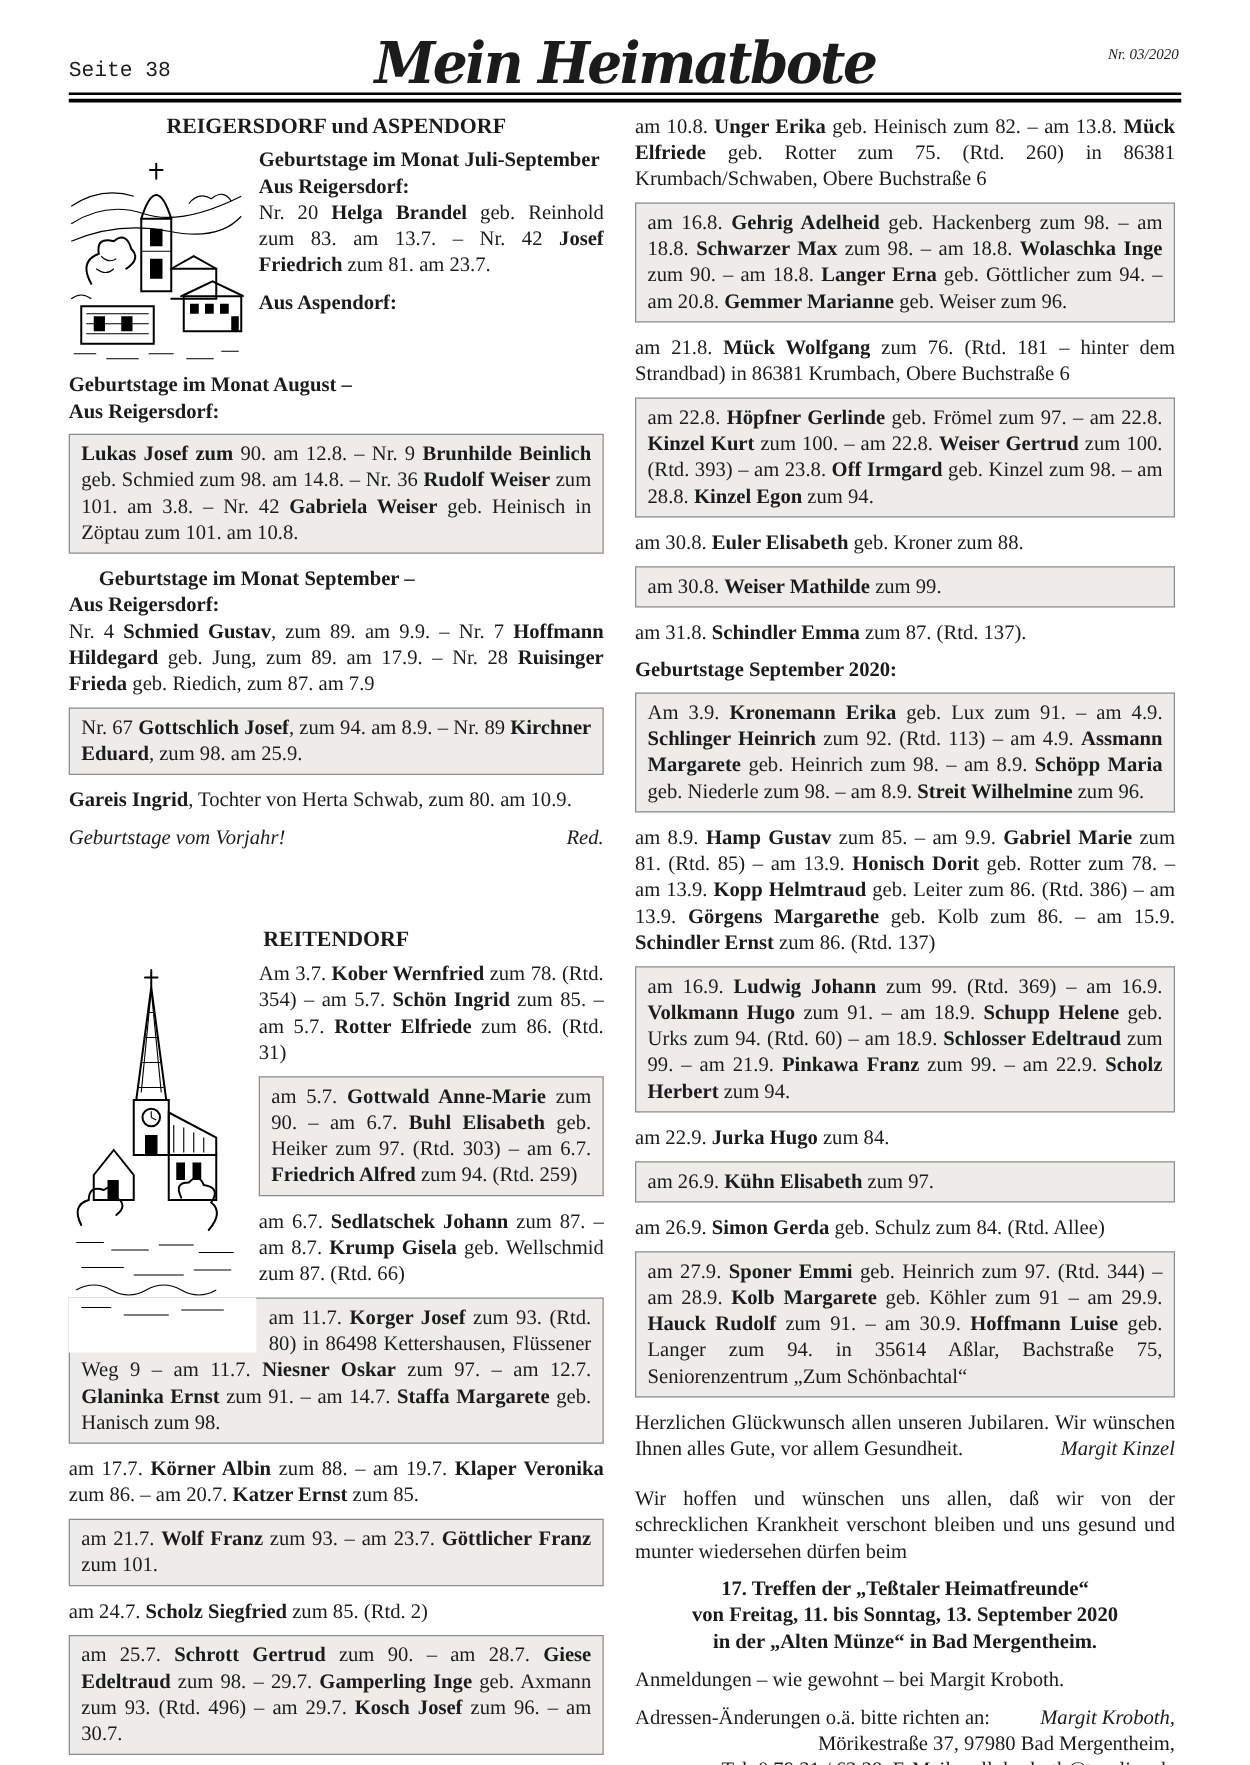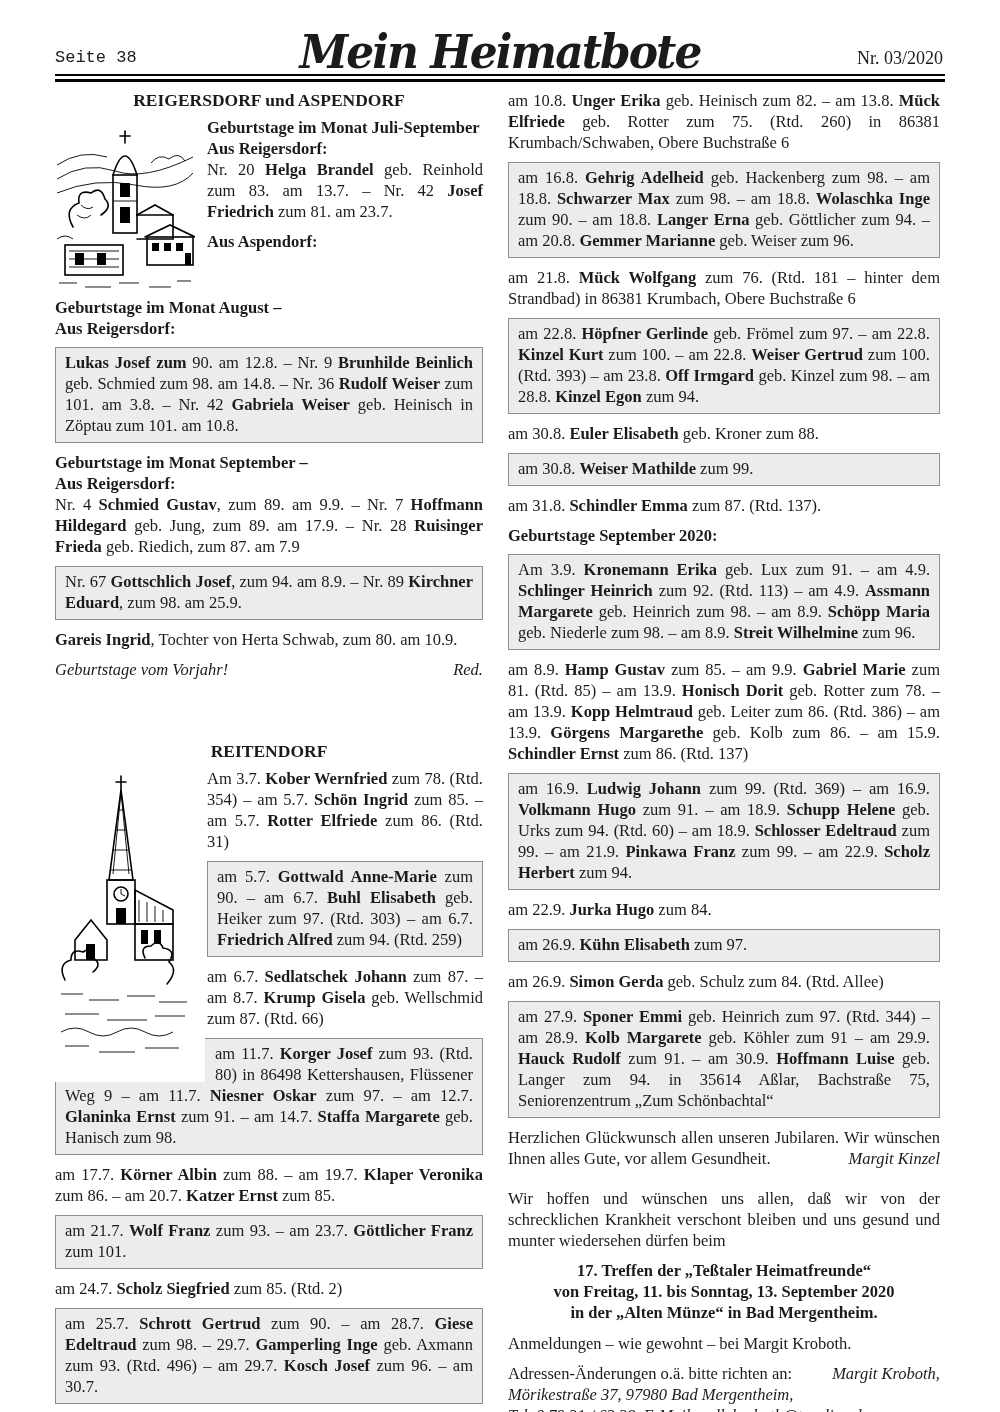--- a/index.html
+++ b/index.html
@@ -3,40 +3,40 @@
 <meta charset="utf-8">
 <style>
   :root{
     --text:#1b1b1b; --box_bg:#edecea; --box_border:#8d8d8d; --rule:#000000; --paper:#ffffff;
   }
   html,body{margin:0;padding:0;background:#888;}
   #page{position:relative;width:1000px;height:1412px;background:var(--paper);overflow:hidden;
         font-family:"Liberation Serif","DejaVu Serif",serif;color:var(--text);}
   
   #hdr-left{position:absolute;left:55px;top:48px;font-size:17px;font-family:Liberation Mono, monospace;}
-  #hdr-right{position:absolute;right:57px;top:48px;font-size:18px;}
+  #hdr-right{position:absolute;right:57px;top:36px;font-size:12px;font-style:italic;}
   #masthead{position:absolute;left:0;right:0;top:26px;text-align:center;
             font-family:"DejaVu Serif",serif;font-size:44px;font-weight:900;font-style:italic;
             letter-spacing:-2px;transform:scaleY(1.05);}
   .rule1{position:absolute;left:55px;right:55px;top:74px;height:2px;background:var(--rule);}
   .rule2{position:absolute;left:55px;right:55px;top:79px;height:3px;background:var(--rule);}
   
   .col{position:absolute;top:90px;font-size:16.5px;line-height:21px;}
   #col-left{left:55px;width:428px;}
   #col-right{left:508px;width:432px;}
   
   .heading{text-align:center;font-weight:bold;font-size:17.5px;margin:0 0 6px 0;}
   .boldline{font-weight:bold;margin:0;}
   .para{text-align:justify;margin:0 0 9px 0;}
   .box{background:var(--box_bg);border:1px solid var(--box_border);
        padding:4px 9px 6px 9px;text-align:justify;margin:0 0 9px 0;}
   .b{font-weight:bold;}
   .i{font-style:italic;}
   .fr{float:right;}
-  .rightline{font-style:italic;text-align:left;}
+  .rightline{text-align:right;}
   .center-announce{text-align:center;font-weight:bold;margin:4px 0 10px 0;}
   .group{position:relative;margin:0 0 8px 0;}
   .illus{position:absolute;left:0;top:2px;}
   .notch{float:left;width:150px;height:44px;background:var(--paper);margin:-5px 10px 2px -10px;}
   .spacer{width:100%;}
   svg .ln{stroke:#000;fill:none;stroke-width:1.6;stroke-linecap:round;}
   svg .fl{fill:#000;stroke:none;}
   svg .th{stroke:#000;fill:none;stroke-width:0.9;}
 </style>
 </head>
@@ -87,21 +87,21 @@
     <path class="th" d="M2,120 q8,-6 16,0"></path>
   </svg>
         <div class="boldline">Geburtstage im Monat Juli-September</div>
         <div class="boldline">Aus Reigersdorf:</div>
         <div class="para"><span class="">Nr. 20 </span><span class="b">Helga Brandel</span><span class=""> geb. Reinhold zum 83. am 13.7. – Nr. 42 </span><span class="b">Josef Friedrich</span><span class=""> zum 81. am 23.7.</span></div>
         <div class="boldline" style="margin-top: 6px;">Aus Aspendorf:</div>
       </div>
       <div class="boldline" style="margin-top: 8px;">Geburtstage im Monat August –</div>
       <div class="boldline">Aus Reigersdorf:</div>
       <div class="box" style="margin-top: 8px;"><span class="b">Lukas Josef zum</span><span class=""> 90. am 12.8. – Nr. 9 </span><span class="b">Brunhilde Beinlich</span><span class=""> geb. Schmied zum 98. am 14.8. – Nr. 36 </span><span class="b">Rudolf Weiser</span><span class=""> zum 101. am 3.8. – Nr. 42 </span><span class="b">Gabriela Weiser</span><span class=""> geb. Heinisch in Zöptau zum 101. am 10.8.</span></div>
-      <div class="boldline" style="margin-top: 4px;">Geburtstage im Monat September –</div>
+      <div class="boldline" style="margin-top: 4px; margin-left: 24px;">Geburtstage im Monat September –</div>
       <div class="boldline">Aus Reigersdorf:</div>
       <div class="para"><span class="">Nr. 4 </span><span class="b">Schmied Gustav</span><span class="">, zum 89. am 9.9. – Nr. 7 </span><span class="b">Hoffmann Hildegard</span><span class=""> geb. Jung, zum 89. am 17.9. – Nr. 28 </span><span class="b">Ruisinger Frieda</span><span class=""> geb. Riedich, zum 87. am 7.9</span></div>
       <div class="box"><span class="">Nr. 67 </span><span class="b">Gottschlich Josef</span><span class="">, zum 94. am 8.9. – Nr. 89 </span><span class="b">Kirchner Eduard</span><span class="">, zum 98. am 25.9.</span></div>
       <div class="para"><span class="b">Gareis Ingrid</span><span class="">, Tochter von Herta Schwab, zum 80. am 10.9.</span></div>
       <div class="para" style="margin-top: 4px;"><span class="i">Geburtstage vom Vorjahr!</span><span class="i fr">Red.</span></div>
       <div class="spacer" style="height: 52px;"></div>
       <div class="heading">REITENDORF</div>
       <div class="group" style="padding-left: 152px; min-height: 220px;">
         <svg viewBox="0 0 138 296" xmlns="http://www.w3.org/2000/svg" class="illus" style="width: 138px; height: 296px;">
     <line class="ln" x1="66" y1="6" x2="66" y2="20"></line>

